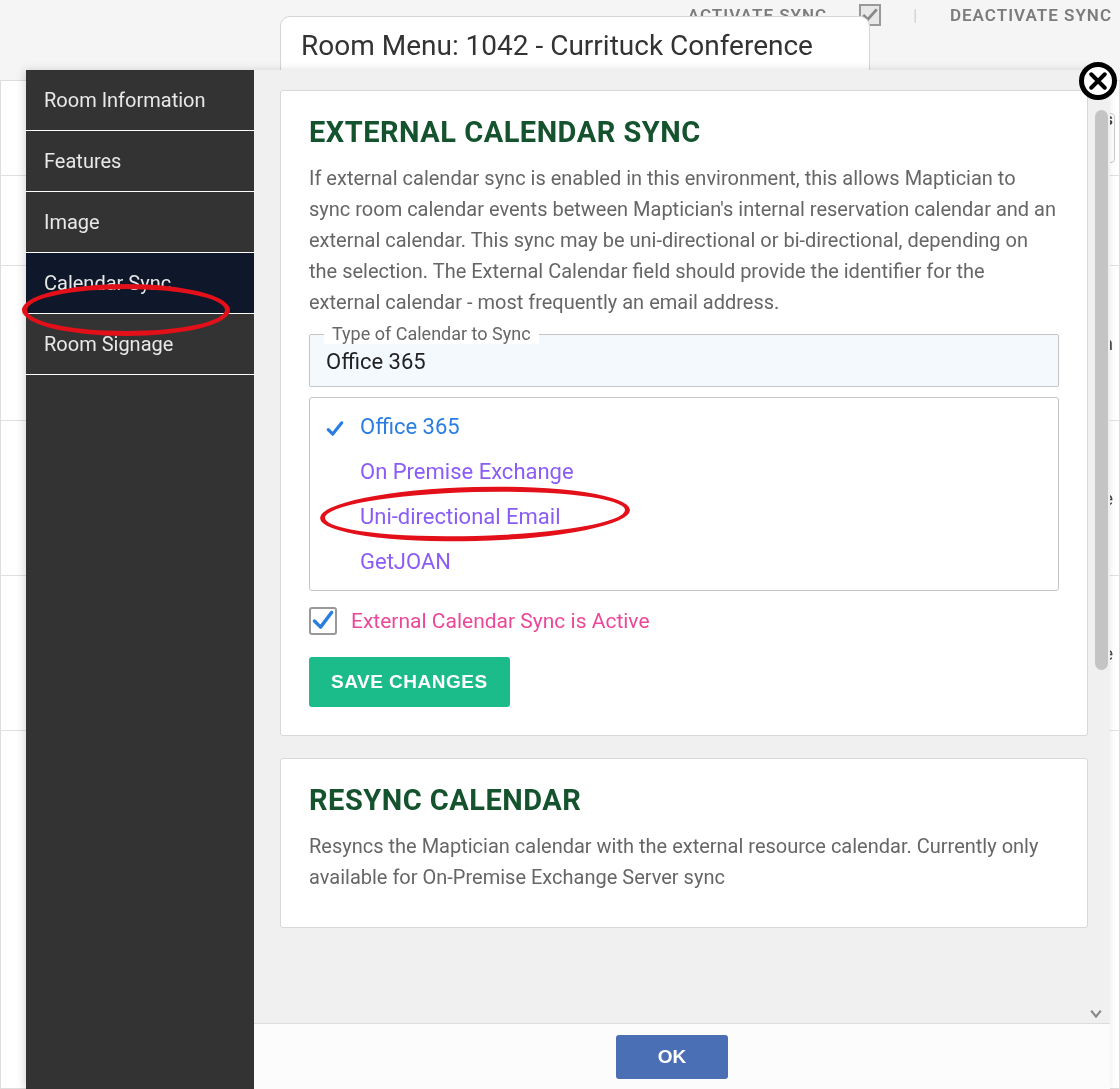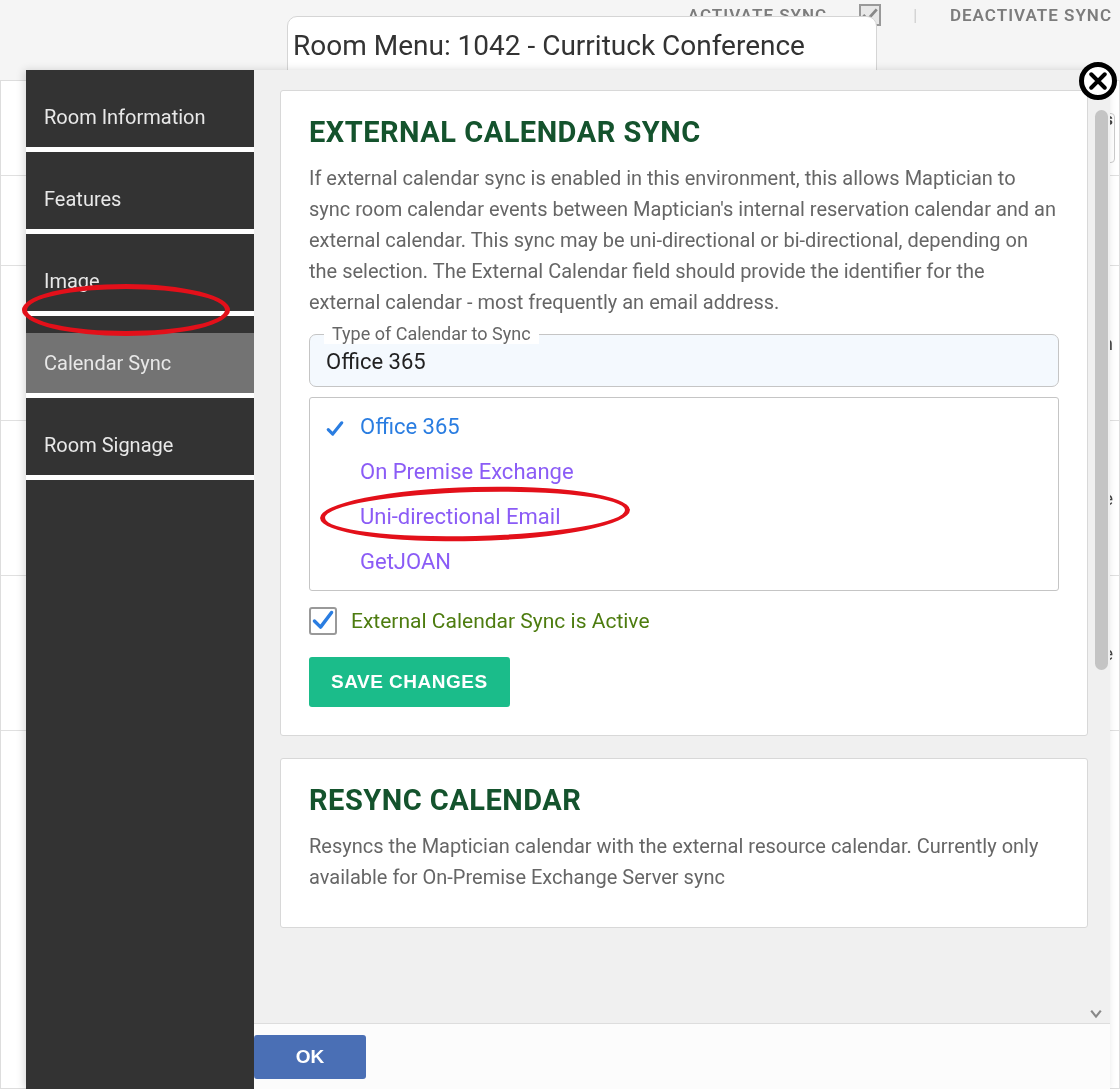--- a/index.html
+++ b/index.html
@@ -48,27 +48,27 @@
       padding-right: 6px; color:#444; font-size:18px;
     }
     .bg-header {
       height:95px; border-bottom:1px solid #e0e0e0;
       display:flex; align-items:flex-start; justify-content:flex-end;
       padding-right:6px; padding-top:8px; color:#444; font-size:17px; font-weight:600;
     }
 
     .modal-title-bar {
       position: absolute;
-      top: 16px; left: 287px;
+      top: 16px; left: 280px;
       width: 590px;
       background: #fff;
       border: 1px solid #d5d5d5;
       border-top-left-radius: 10px;
       border-top-right-radius: 10px;
-      padding: 12px 5px 10px;
+      padding: 12px 20px 10px;
       font-size: 28px;
       color: #333;
       z-index: 5;
     }
 
     .close-btn {
       position: absolute;
       top: 62px;
       right: 3px;
       width: 38px; height: 38px;
@@ -94,27 +94,26 @@
     .sidebar {
       width: 228px;
       background: #333333;
       display: flex;
       flex-direction: column;
     }
     .sidebar-item {
       padding: 18px 18px;
       color: #e8e8e8;
       font-size: 20px;
-      border-bottom: 5px solid #ffffff;
+      border-bottom: 1px solid #ffffff;
       cursor: pointer;
       position: relative;
-      margin-top: 17px;
     }
     .sidebar-item.active {
-      background: #737373;
+      background: #0f172a;
     }
     .content {
       flex: 1;
       background: #f0f0f0;
       padding: 20px 22px 20px 26px;
       overflow-y: auto;
       position: relative;
     }
     .panel {
       background: #fff;
@@ -132,21 +131,21 @@
     }
     .panel p {
       font-size: 20px;
       color: #666;
       line-height: 1.55;
       margin-bottom: 16px;
     }
     .field-wrap {
       position: relative;
       border: 1px solid #c5c5c5;
-      border-radius: 7px;
+      border-radius: 2px;
       background: #f4f9fe;
       padding: 14px 16px 12px;
       margin-bottom: 10px;
     }
     .field-legend {
       position: absolute;
       top: -12px; left: 14px;
       background: #fff;
       padding: 0 8px;
       color: #666;
@@ -183,40 +182,40 @@
       margin-bottom: 22px;
     }
     .checkbox {
       width: 28px; height: 28px;
       border: 2px solid #999;
       border-radius: 3px;
       display: flex; align-items: center; justify-content: center;
       cursor: pointer;
     }
     .checkbox svg { width: 22px; height: 22px; }
-    .checkbox-label { font-size: 21px; color: #4d7c0f; }
+    .checkbox-label { font-size: 21px; color: #ec4899; }
     .save-btn {
       background: #1bbc8a;
       color: #fff;
       border: none;
       padding: 14px 22px;
       font-size: 19px;
       font-weight: 600;
       letter-spacing: 0.5px;
       border-radius: 3px;
       cursor: pointer;
     }
     .footer {
       position: absolute;
       left: 254px; right: 10px; bottom: 0;
       height: 66px;
       background: #fcfcfc;
       border-top: 1px solid #ddd;
       display: flex;
-      justify-content: flex-start;
+      justify-content: center;
       align-items: center;
       padding-right: 20px;
       z-index: 15;
     }
     .ok-btn {
       background: #4a6fb5;
       color: #fff;
       border: none;
       width: 112px;
       height: 44px;

